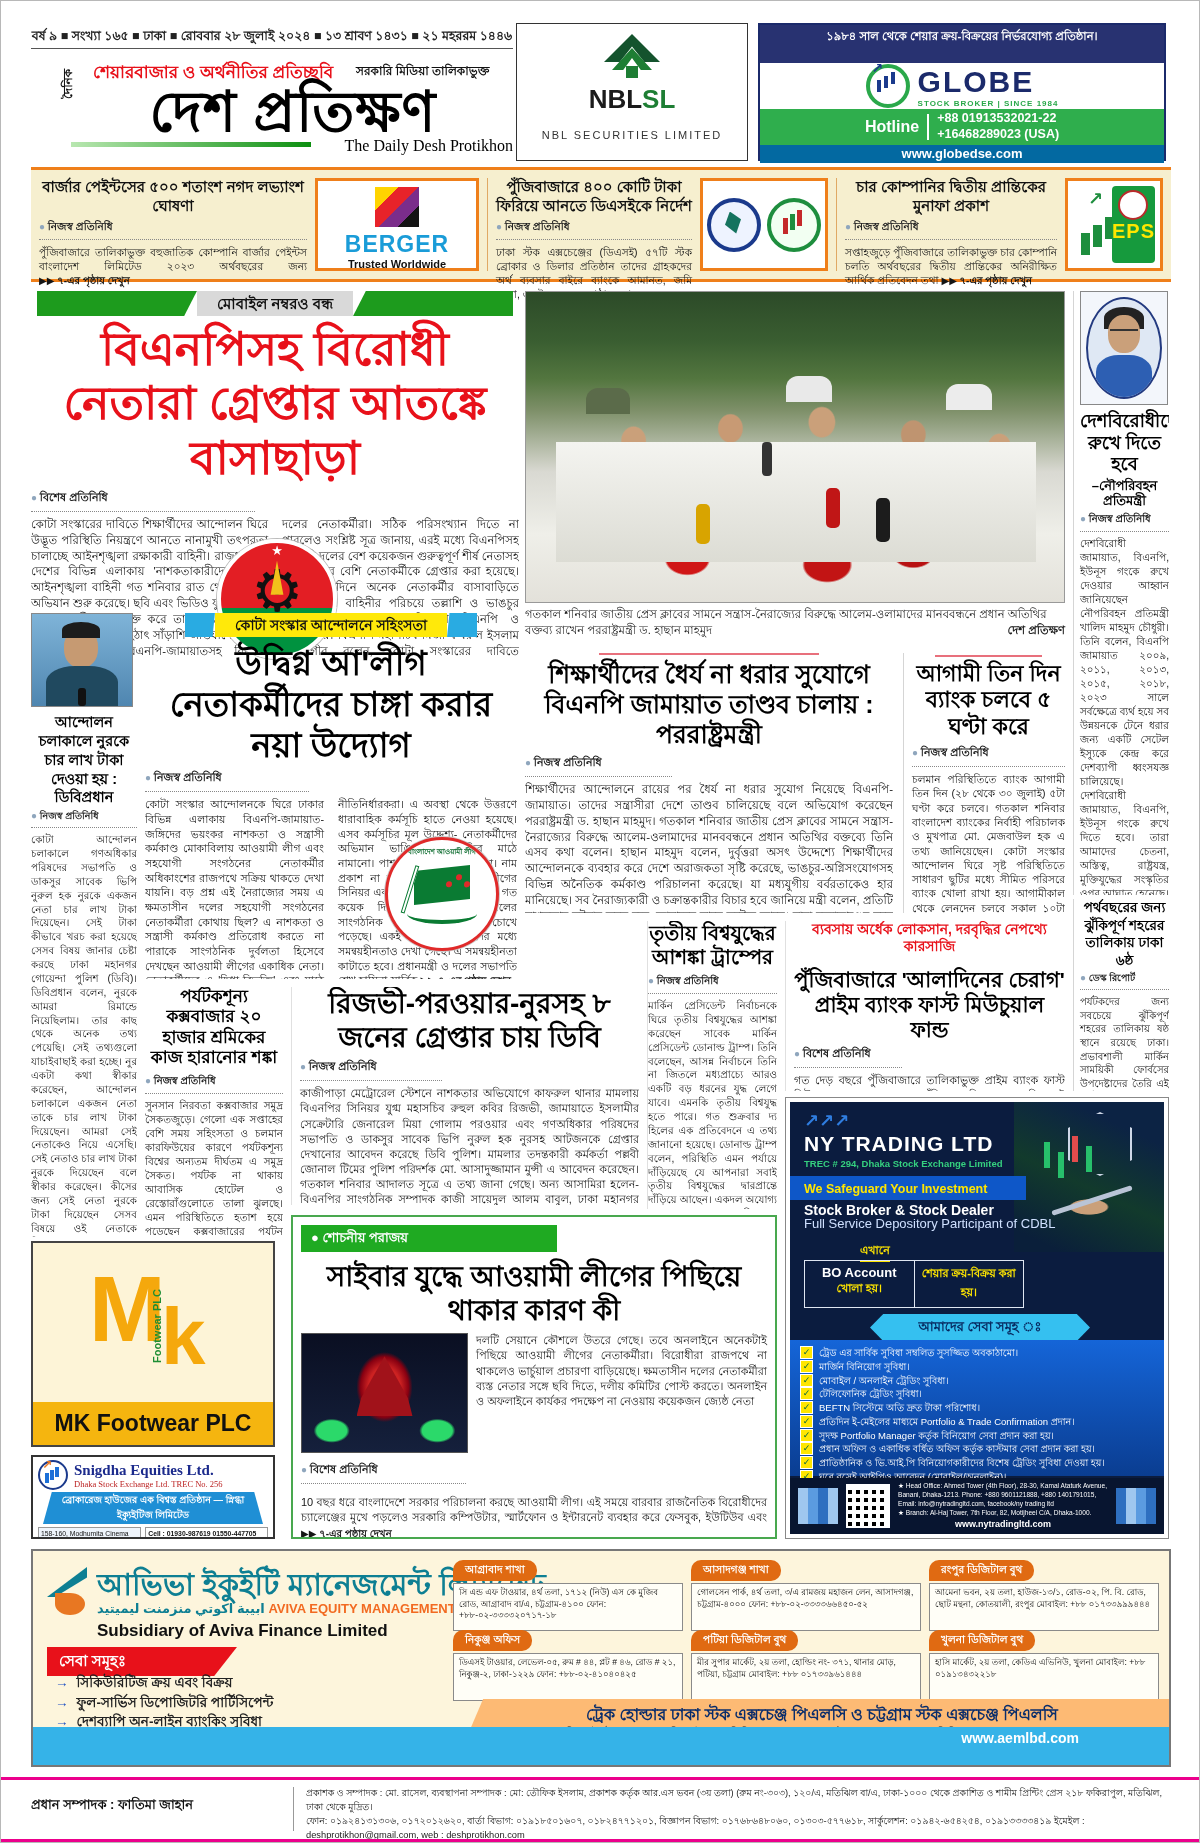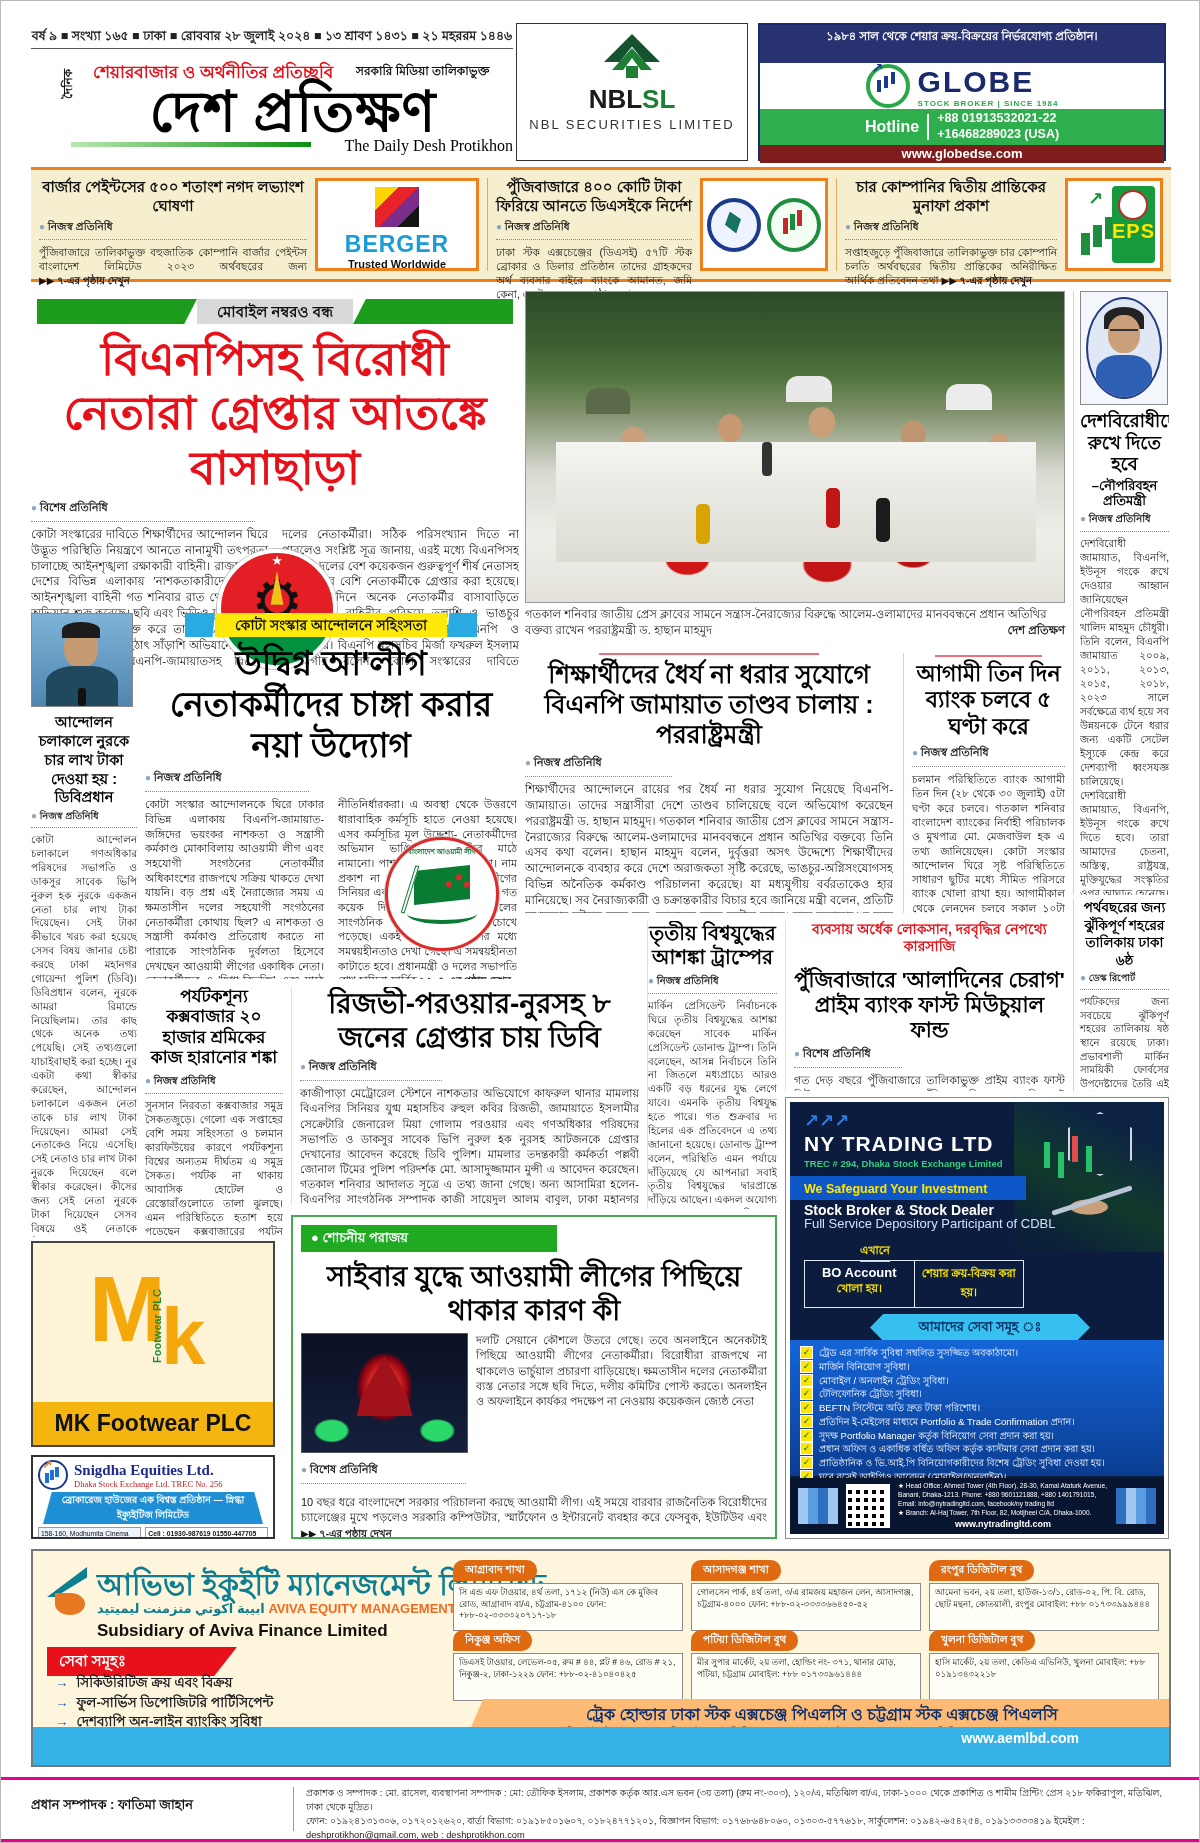--- a/index.html
+++ b/index.html
@@ -54,21 +54,21 @@
 
   <div class="abs" style="left:515px;top:22px;width:232px;height:138px;border:1px solid #333;background:#fff;text-align:center;padding-top:10px">
     <div style="margin:0 auto;width:64px;height:44px;position:relative">
       <div class="abs" style="left:4px;top:0;width:56px;height:28px;background:#14532d;clip-path:polygon(50% 0,100% 100%,72% 100%,50% 45%,28% 100%,0 100%)"></div>
       <div class="abs" style="left:12px;top:14px;width:40px;height:22px;background:#1e7e34;clip-path:polygon(50% 0,100% 100%,72% 100%,50% 45%,28% 100%,0 100%)"></div>
       <div class="abs" style="left:26px;top:32px;width:12px;height:12px;background:#1e7e34"></div>
     </div>
     <div style="font-size:26px;font-weight:bold;margin-top:6px">
       <span style="color:#1b1b1b">NBL</span><span style="color:#1e7e34">SL</span>
     </div>
-    <div style="font-size:13px;letter-spacing:2px;color:#333;margin-top:2px">NBL SECURITIES LIMITED</div>
+    <div style="font-size:11px;letter-spacing:2px;color:#333;margin-top:14px">NBL SECURITIES LIMITED</div>
   </div>
 
   <div class="abs" style="left:757px;top:22px;width:408px;height:138px;border:2px solid #1b2a6b;background:#fff">
     <div style="background:#283271;color:#fff;font-size:11.5px;font-weight:bold;text-align:center;padding:4px 10px;line-height:1.3;height:38px;box-sizing:border-box">১৯৮৪ সাল থেকে শেয়ার ক্রয়-বিক্রয়ের নির্ভরযোগ্য প্রতিষ্ঠান।</div>
     <div style="display:flex;align-items:center;justify-content:center;height:46px;gap:8px">
       <div style="width:36px;height:36px;border-radius:50%;border:4px solid #2aa84a;position:relative">
         <div class="abs" style="left:7px;top:12px;width:4px;height:12px;background:#1b3a8c;box-shadow:7px -4px 0 #1b3a8c,14px -8px 0 #1b3a8c"></div>
         <div class="abs" style="left:2px;top:-8px;color:#1b3a8c;font-weight:bold;font-size:14px">↗</div>
       </div>
       <div>
@@ -77,21 +77,21 @@
       </div>
     </div>
     <div style="background:#2fae4d;color:#fff;display:flex;align-items:center;justify-content:center;gap:8px;height:36px">
       <span style="font-size:16px;font-weight:bold">Hotline</span>
       <span style="border-left:2px solid #fff;height:26px"></span>
       <span style="font-size:12.5px;font-weight:bold;line-height:1.25;text-align:left">
         <span>+88 01913532021-22</span><br>
         <span>+16468289023 (USA)</span>
       </span>
     </div>
-    <div style="background:#7f1d1d;color:#fff;text-align:center;font-size:13px;font-weight:bold;height:18px;line-height:18px">www.globedse.com</div>
+    <div style="background:#0369a1;color:#fff;text-align:center;font-size:13px;font-weight:bold;height:18px;line-height:18px">www.globedse.com</div>
   </div>
 
   <div class="abs orange-rule" style="left:30px;top:166px;width:1140px"></div>
   <div class="abs" style="left:30px;top:169px;width:1140px;height:112px;background:#f6efcf;border-bottom:3px solid #ef7f1a;display:flex;gap:8px;padding:8px 8px;box-sizing:border-box">
     <div class="teaser" style="width:268px">
       <h3>বার্জার পেইন্টসের ৫০০ শতাংশ নগদ লভ্যাংশ ঘোষণা</h3>
       <div class="byline">নিজস্ব প্রতিনিধি</div>
       <div class="bodysm j"><span>পুঁজিবাজারে তালিকাভুক্ত বহুজাতিক কোম্পানি বার্জার পেইন্টস বাংলাদেশ লিমিটেড ২০২৩ অর্থবছরের জন্য</span>
         <span class="more">▶▶ ৭-এর পৃষ্ঠায় দেখুন</span></div>
     </div>
@@ -126,21 +126,21 @@
         <div class="abs" style="right:4px;top:2px;color:#1e8e3e;font-weight:bold;font-size:18px">↗</div>
       </div>
       <div style="flex:1;background:#169a3d;border-radius:4px;position:relative;text-align:center">
         <div style="margin:4px auto 0;width:26px;height:26px;border-radius:50%;background:#fff;border:2px solid #b92b2b"></div>
         <div style="color:#ffe600;font-weight:bold;font-size:20px;letter-spacing:1px">EPS</div>
       </div>
     </div>
   </div>
 
   <div class="abs" style="left:30px;top:290px;width:488px">
-    <div class="kick" style="margin:8px 6px">
+    <div class="kick" style="margin:0 6px">
       <div class="side sideL" style="background:#1d9b1d"></div>
       <div class="mid" style="background:#d9d9d9">মোবাইল নম্বরও বন্ধ</div>
       <div class="side sideR" style="background:#1d9b1d"></div>
     </div>
     <div class="hl" style="font-size:46px;color:#e8111a;margin:6px 0 4px;line-height:1.18">বিএনপিসহ বিরোধী নেতারা গ্রেপ্তার আতঙ্কে বাসাছাড়া</div>
     <div class="byline" style="width:46%">বিশেষ প্রতিনিধি</div>
     <div style="position:relative">
       <div class="bodytxt j" style="column-count:2;column-gap:14px;column-fill:auto;height:148px;overflow:hidden">
         <span>কোটা সংস্কারের দাবিতে শিক্ষার্থীদের আন্দোলন ঘিরে উদ্ভূত পরিস্থিতি নিয়ন্ত্রণে আনতে নানামুখী তৎপরতা চালাচ্ছে আইনশৃঙ্খলা রক্ষাকারী বাহিনী। রাজধানীসহ দেশের বিভিন্ন এলাকায় 'নাশকতাকারীদের' ধরতে আইনশৃঙ্খলা বাহিনী গত শনিবার রাত থেকে চিরুনি অভিযান শুরু করেছে। ছবি এবং ভিডিও ফুটেজ দেখে নাশকতাকারীদের শনাক্ত করে তাদের গ্রেপ্তারে ব্লক রেইড চলছে। এদিকে হঠাৎ সাঁড়াশি অভিযানে গ্রেপ্তার আতঙ্কে রয়েছেন বিএনপি-জামায়াতসহ বিরোধী দলের নেতাকর্মীরা। সঠিক পরিসংখ্যান দিতে না পারলেও সংশ্লিষ্ট সূত্র জানায়, এরই মধ্যে বিএনপিসহ বিরোধী দলের বেশ কয়েকজন গুরুত্বপূর্ণ শীর্ষ নেতাসহ ৬ হাজারের বেশি নেতাকর্মীকে গ্রেপ্তার করা হয়েছে। গত কয়েকদিনে</span>
         <span>অনেক নেতাকর্মীর বাসাবাড়িতে আইনশৃঙ্খলা বাহিনীর পরিচয়ে তল্লাশি ও ভাঙচুর চালানো হয়েছে বলে অভিযোগ বিএনপি ও সংশ্লিষ্টদের। বিএনপি মহাসচিব মির্জা ফখরুল ইসলাম আলমগীর বলেন, কোটা সংস্কারের দাবিতে শিক্ষার্থীদের আন্দোলন ঘিরে উদ্ভূত পরিস্থিতির জন্য ক্ষমতাসীন আওয়ামী লীগ সরকারই দায়ী। এখন নিজেদের ব্যর্থতা ঢাকার জন্য মিডিয়াকে ব্যবহার করে বিরোধী দলগুলোর ওপর দায় চাপানোর জন্য অপচেষ্টায় লিপ্ত হয়েছে সরকার। সেই উদ্দেশ্যেই দলের নেতাকর্মীদের গণহারে গ্রেপ্তার করা হচ্ছে। তিনি বলেন, ইন্টারনেট নেটওয়ার্ক দুর্বল থাকায় আমরা বিচ্ছিন্ন হয়ে গেছি, নেতাকর্মীদের সঙ্গে যোগাযোগ করা সম্ভব হচ্ছে না। আমাদের অফিসগুলোতে অভিযান চালিয়ে সব নিয়ে গেছে। যতটুকু জেনেছি, দুই হাজারের বেশি নেতাকর্মীকে গ্রেপ্তার করা হয়েছে। অবিলম্বে বিএনপিসহ বিরোধী দলের নেতাকর্মীদের</span>

